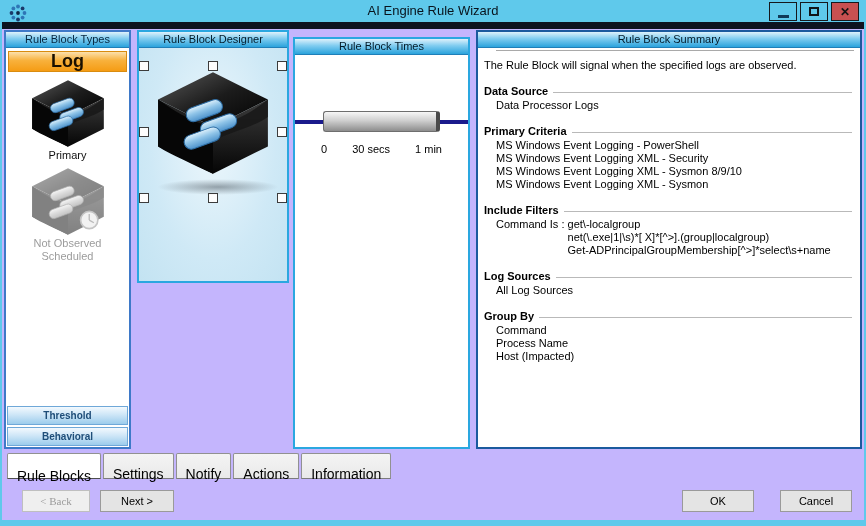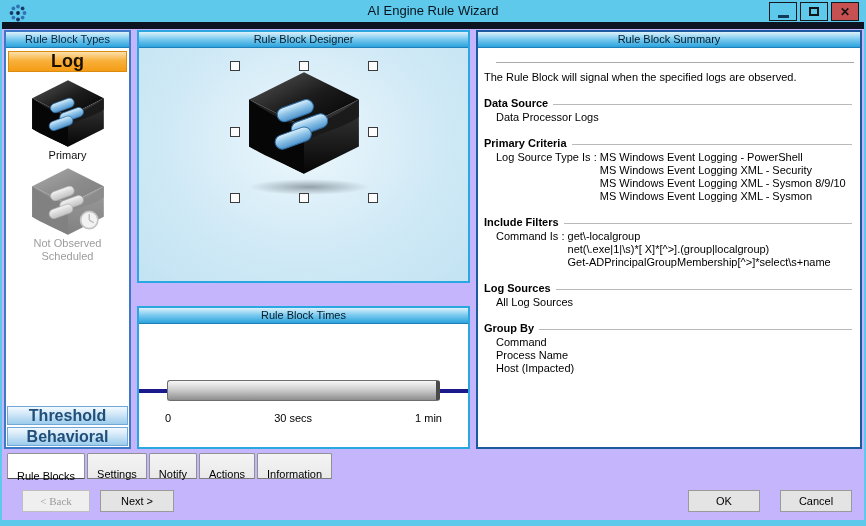--- a/index.html
+++ b/index.html
@@ -31,25 +31,25 @@
 
   
   .left-panel { width:127px; flex:0 0 auto; border:2px solid #3E79C8; background:#FFFFFF; display:flex; flex-direction:column; }
   .log-btn { margin:3px 2px 2px 2px; height:21px; line-height:19px; text-align:center; font-size:18px; font-weight:bold; color:#1A1000;
     background:linear-gradient(180deg,#FCE0AC 0%,#F8B13C 45%,#F59C14 100%); border:1px solid #D98C10; cursor:pointer; }
   .type-item { display:flex; flex-direction:column; align-items:center; margin-top:5px; cursor:pointer; }
   .type-item svg.cube-icon { width:80px; height:69px; display:block; }
   .type-label { font-size:11px; color:#101010; text-align:center; line-height:13px; width:112px; margin-top:1px; }
   .type-item.disabled .type-label { color:#9C9C9C; }
   .lp-spacer { flex:1; }
-  .cat-btn { margin:1px 1px; height:19px; line-height:17px; text-align:center; font-size:16px; font-weight:bold; color:#1F4E79;
+  .cat-btn { margin:1px 1px; height:19px; line-height:17px; text-align:center; font-size:10px; font-weight:bold; color:#1F4E79;
     background:linear-gradient(180deg,#F3F9FE 0%,#CEE6F7 45%,#9CCCEC 100%); border:1px solid #6FA8D8; cursor:pointer; }
 
   
-  .mid-col { width:333px; flex:0 0 auto; display:flex; flex-direction:column; gap:16px; }
+  .mid-col { width:333px; flex:0 0 auto; display:flex; flex-direction:row; gap:4px; }
   .designer-panel { height:253px; border:2px solid #2AA7E0; display:flex; flex-direction:column; background:#fff; }
   .designer-panel .panel-header, .times-panel .panel-header, .summary-panel .panel-header { color:#031A28; }
   .designer-body { flex:1; background:radial-gradient(ellipse at 50% 40%, #EDF7FC 0%, #CFE9F6 60%, #C3E3F2 100%); position:relative; }
   .stage { position:relative; width:148px; height:142px; margin:13px auto 0 auto; }
   .handle { position:absolute; width:10px; height:10px; background:#FDFDFD; border:1px solid #3C3C3C; }
   .h-tl{left:0;top:0} .h-tc{left:calc(50% - 5px);top:0} .h-tr{right:0;top:0}
   .h-ml{left:0;top:calc(50% - 5px)} .h-mr{right:0;top:calc(50% - 5px)}
   .h-bl{left:0;bottom:0} .h-bc{left:calc(50% - 5px);bottom:0} .h-br{right:0;bottom:0}
   .stage-cube { position:absolute; left:13px; top:9px; width:122px; height:106px; }
   .cube-shadow { position:absolute; left:18px; right:8px; bottom:8px; height:16px;
@@ -58,44 +58,44 @@
   .times-panel { flex:1; border:2px solid #2AA7E0; display:flex; flex-direction:column; background:#fff;margin-top:7px; }
   .times-body { flex:1; position:relative; background:#fff; }
   .slider-row { position:relative; height:21px; margin-top:56px; }
   .slider-line { position:absolute; left:0; right:0; top:9px; height:4px; background:#1A1A8C; }
   .slider-bar { position:absolute; left:28px; right:28px; top:0; height:21px; border-radius:3px;
     background:linear-gradient(180deg,#F7F7F7 0%,#CFCFCF 45%,#8D8D8D 100%); border:1px solid #6E6E6E; border-right:4px solid #4A4A4A; cursor:pointer; }
   .tick-row { display:flex; justify-content:space-between; margin:11px 26px 0 26px; font-size:11px; color:#000; }
 
   
   .summary-panel { flex:1; border:2px solid #1B5A9E; background:#fff; display:flex; flex-direction:column; overflow:hidden; }
-  .summary-body { flex:1; padding:12px 6px 0 6px; font-size:11px; color:#000; line-height:13px; overflow:hidden; }
+  .summary-body { flex:1; padding:0 6px 0 6px; font-size:11px; color:#000; line-height:13px; overflow:hidden; }
   .top-divider { height:2px; border-top:1px solid #A9A9A9; border-bottom:1px solid #FFFFFF; margin:2px 0 7px 12px; }
   .sum-intro { margin-bottom:3px; }
   .sum-section { margin-top:13px; }
   .sum-title { display:flex; align-items:center; font-weight:bold; }
   .sum-title .rule { flex:1; height:1px; background:#B9B9B9; margin:1px 2px 0 5px; }
   .sum-line { display:flex; padding-left:12px; margin-top:1px; }
   .sum-label { white-space:pre; }
   .sum-values div { white-space:pre; }
 
   
   .tab-row { display:flex; align-items:flex-end; margin-top:7px; padding-left:3px; height:23px; }
-  .tab { height:19px; line-height:17px; padding:12px 9px; font-size:11px; color:#000; margin-right:2px;
+  .tab { height:19px; line-height:17px; padding:12px 9px; font-size:14px; color:#000; margin-right:2px;
     border:1px solid #919191; border-bottom:1px solid #7C7C7C; border-radius:2px 2px 0 0;
     background:linear-gradient(180deg,#F4F4F4,#E9E9E9); cursor:pointer; }
   .tab.active { height:22px; line-height:20px; background:#FFFFFF; border-bottom:1px solid #4E4E4E; }
 
   
   .btn-row { display:flex; align-items:center; margin-top:11px; padding:0 10px 0 18px; }
   .btn { height:22px; font-size:11px; color:#000; background:#E4E4E4; border:1px solid #9A9A9A; text-align:center; line-height:20px; cursor:pointer; }
   .btn.back { width:68px; color:#9B9B9B; border-color:#BFBFBF; background:#EFEFEF;font-family:Liberation Serif, serif; }
   .btn.next { width:74px; margin-left:10px; }
   .btn.ok { width:72px; }
-  .btn.cancel { width:72px; margin-left:20px; }
+  .btn.cancel { width:72px; margin-left:26px; }
   .btn-spacer { flex:1; }
 </style>
 </head>
 <body>
 
 <svg width="0" height="0" style="position:absolute">
   <defs>
     <linearGradient id="gTop" x1="0" y1="0" x2="1" y2="1">
       <stop offset="0" stop-color="#5A5A5A"></stop>
         <stop offset=".5" stop-color="#1C1C1C"></stop>
@@ -242,21 +242,20 @@
                 </div>
             </div>
           </div>
 
           <div class="sum-section">
             <div class="sum-title">
                 <span>Primary Criteria</span>
                 <span class="rule"></span>
               </div>
             <div class="sum-line">
-              <span class="sum-label">Log Source Type Is : </span>
               <div class="sum-values">
                 <div>MS Windows Event Logging - PowerShell</div>
                 <div>MS Windows Event Logging XML - Security</div>
                 <div>MS Windows Event Logging XML - Sysmon 8/9/10</div>
                 <div>MS Windows Event Logging XML - Sysmon</div>
               </div>
             </div>
           </div>
 
           <div class="sum-section">

